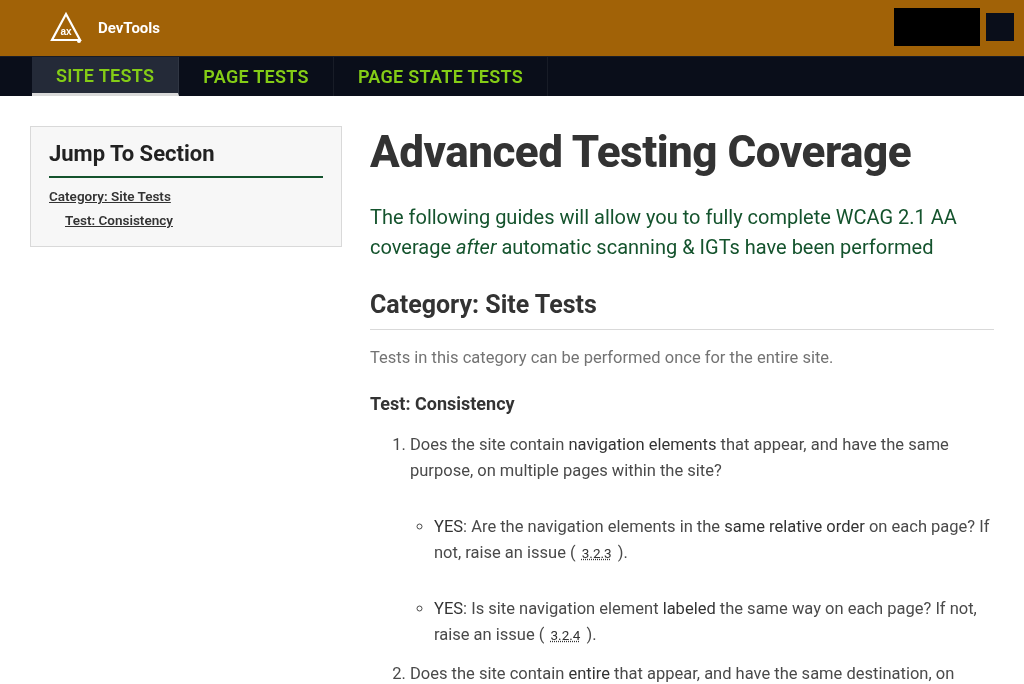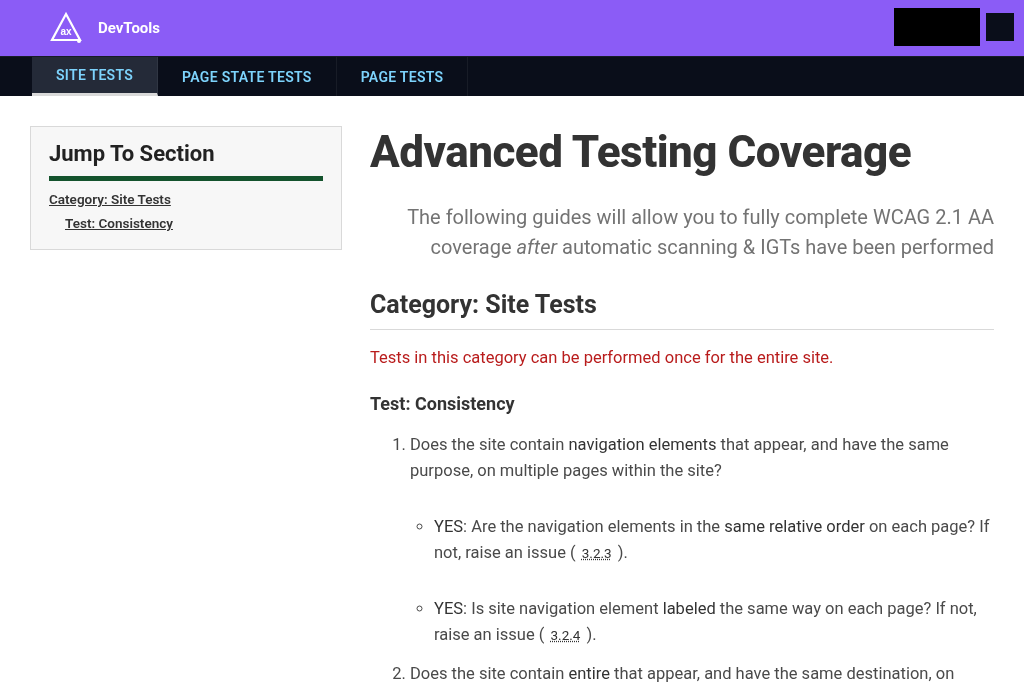--- a/index.html
+++ b/index.html
@@ -1,37 +1,37 @@
 <!DOCTYPE html>
 <html><head>
 <meta charset="utf-8">
 <style>
 * { box-sizing: border-box; margin: 0; padding: 0; }
 body { font-family: -apple-system, BlinkMacSystemFont, "Segoe UI", Roboto, Helvetica, Arial, sans-serif; background: #fff; color: #333; width: 1024px; }
-.header { background: #8b5cf6; color: #fff; display: flex; align-items: center; padding: 0 20px 0 48px; height: 56px; position: relative; }
+.header { background: #a16207; color: #fff; display: flex; align-items: center; padding: 0 20px 0 48px; height: 56px; position: relative; }
 .logo { display: flex; align-items: center; gap: 14px; }
 .brand { font-weight: 700; font-size: 15px; color: #fff; }
 .header-right { position: absolute; right: 10px; top: 8px; display: flex; align-items: center; gap: 6px; }
 .header-blackbox { width: 86px; height: 38px; background: #000; }
 .header-icon { width: 28px; height: 28px; background: #0a0e1a; }
 .tabs { background: #0a0e1a; display: flex; padding-left: 32px; height: 40px; border-top: 1px solid rgba(255,255,255,0.06); }
-.tab { color: #7dd3fc; font-weight: 600; font-size: 14px; letter-spacing: 0.3px; padding: 0 24px; display: flex; align-items: center; cursor: pointer; border-right: 1px solid rgba(255,255,255,0.06); }
+.tab { color: #84cc16; font-weight: 600; font-size: 18px; letter-spacing: 0.3px; padding: 0 24px; display: flex; align-items: center; cursor: pointer; border-right: 1px solid rgba(255,255,255,0.06); }
 .tab.active { background: #242a38; border-bottom: 3px solid #d9d9d9; }
 .layout { display: flex; padding: 30px 30px 30px 30px; gap: 28px; }
 .sidebar { width: 312px; flex-shrink: 0; }
 .jump-box { border: 1px solid #d9d9d9; background: #f7f7f7; padding: 14px 18px 18px 18px; }
-.jump-title { font-size: 22px; font-weight: 700; color: #222; padding-bottom: 10px; border-bottom: 5px solid #14532d; margin-bottom: 10px; }
+.jump-title { font-size: 22px; font-weight: 700; color: #222; padding-bottom: 10px; border-bottom: 2px solid #14532d; margin-bottom: 10px; }
 .jump-link { display: block; font-size: 13.5px; color: #333; text-decoration: underline; font-weight: 600; margin-top: 8px; cursor: pointer; }
 .jump-link.sub { margin-left: 16px; }
 .main { flex: 1; color: #4a4a4a; }
 h1 { font-size: 44px; font-weight: 800; color: #333; margin-bottom: 24px; letter-spacing: -0.5px; }
-.intro { font-size: 20px; color: #737373; line-height: 1.5; margin-bottom: 28px; text-align: right; }
+.intro { font-size: 20px; color: #14532d; line-height: 1.5; margin-bottom: 28px; }
 .intro em { font-style: italic; }
 h2 { font-size: 25px; font-weight: 700; color: #333; padding-bottom: 10px; border-bottom: 1px solid #d9d9d9; margin-bottom: 18px; }
-.cat-desc { font-size: 16.5px; color: #b91c1c; margin-bottom: 26px; }
+.cat-desc { font-size: 16.5px; color: #737373; margin-bottom: 26px; }
 h3 { font-size: 18px; font-weight: 700; color: #333; margin-bottom: 18px; }
 ol { padding-left: 40px; }
 ol > li { font-size: 16.5px; color: #4a4a4a; line-height: 1.55; margin-bottom: 14px; }
 ul.sub { list-style: circle; padding-left: 24px; margin-top: 14px; }
 ul.sub li { margin-bottom: 14px; font-size: 16.5px; margin-top: 31px; }
 .bold { font-weight: 400; color: #333; }
 .ruleref { text-decoration: underline dotted; cursor: pointer; color: #333; font-size: 13.5px; padding: 0 2px; }
 </style>
 </head>
 <body>
@@ -46,22 +46,22 @@
     <span class="brand">DevTools</span>
   </div>
   <div class="header-right">
     <div class="header-blackbox"></div>
     <div class="header-icon"></div>
   </div>
 </div>
 
 <div class="tabs">
   <div class="tab active">SITE TESTS</div>
+  <div class="tab">PAGE TESTS</div>
   <div class="tab">PAGE STATE TESTS</div>
-  <div class="tab">PAGE TESTS</div>
 </div>
 
 <div class="layout">
   <aside class="sidebar">
     <div class="jump-box">
       <div class="jump-title">Jump To Section</div>
       <a class="jump-link">Category: Site Tests</a>
       <a class="jump-link sub">Test: Consistency</a>
     </div>
   </aside>

